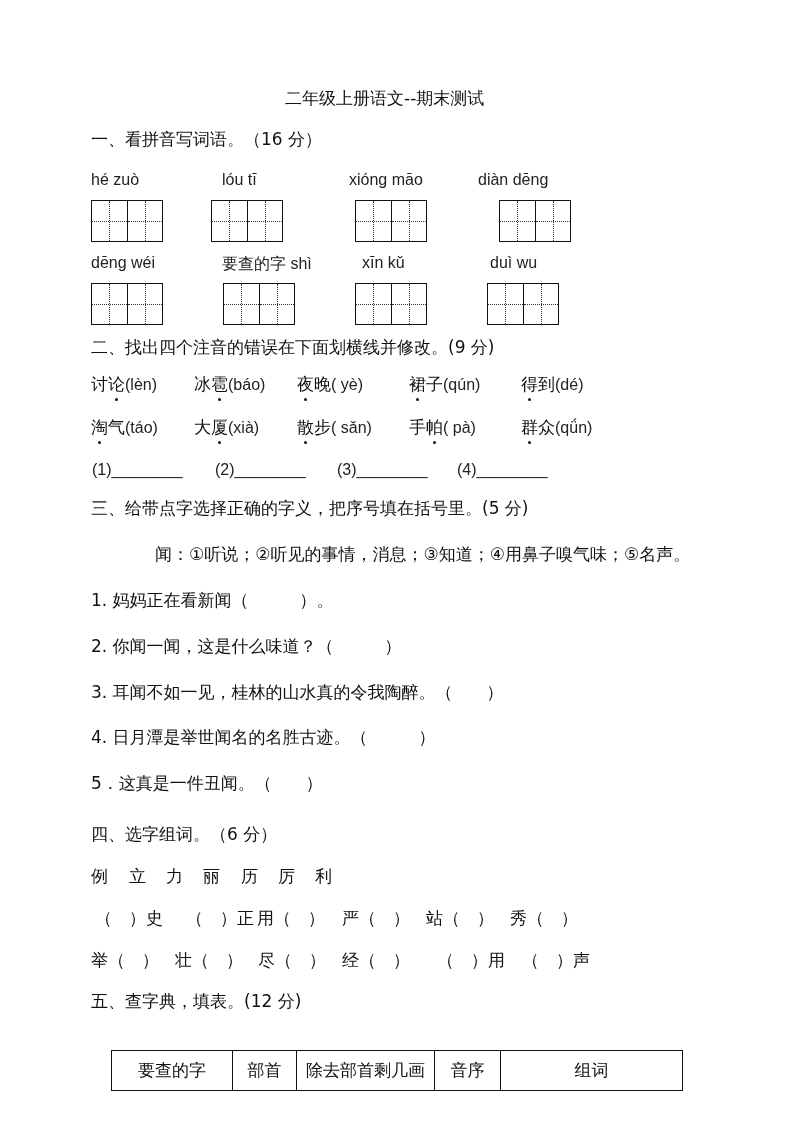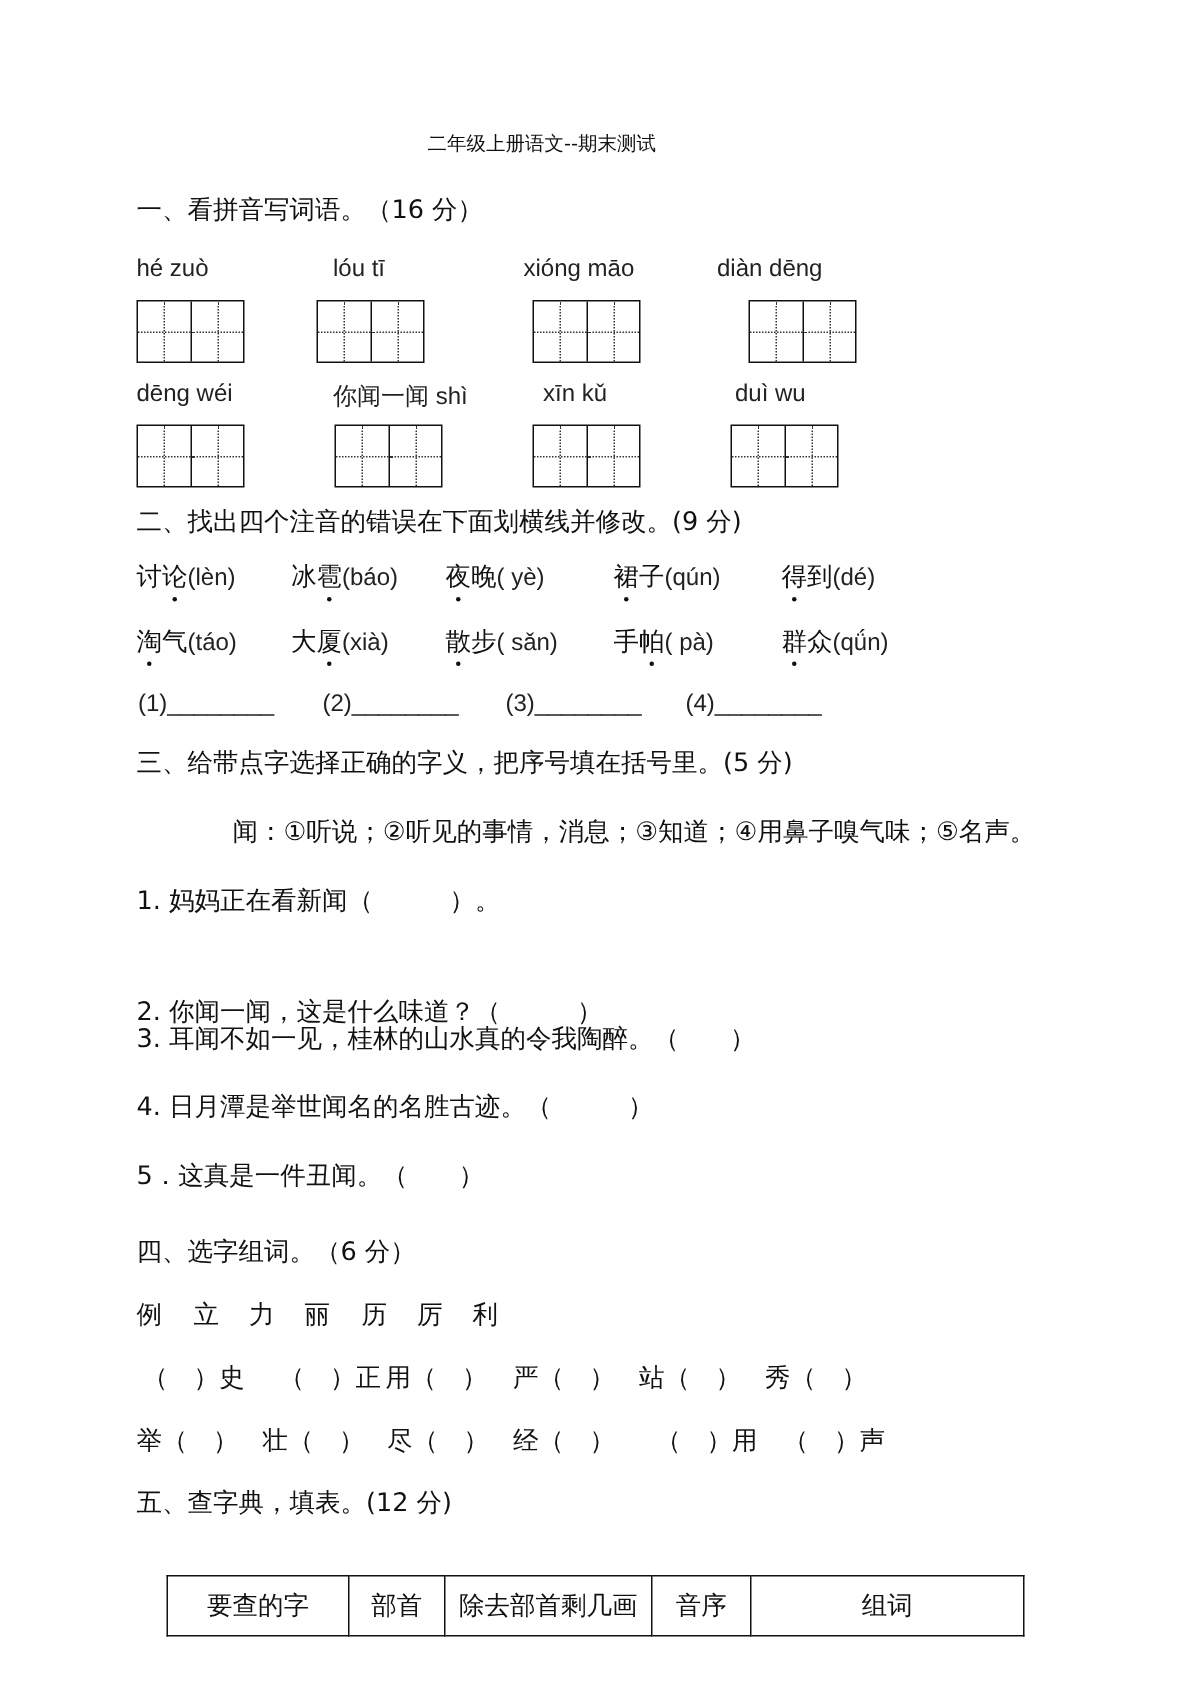--- a/index.html
+++ b/index.html
@@ -1,19 +1,19 @@
 <!DOCTYPE html>
 <html><head>
 <meta charset="utf-8">
 <style>
   html, body { margin:0; padding:0; background:#ffffff; }
   body { width:793px; height:1122px; position:relative; overflow:hidden;
          font-family: "DejaVu Sans", sans-serif; color:#111; }
   .abs { position:absolute; white-space:nowrap; }
-  .title { font-size:13px;text-align:center; }
+  .title { font-size:17px;text-align:center; }
   .h { font-size:17px; }
   .py { font-family: Liberation Sans, sans-serif; font-size:16px; color:#222; }
   .txt { font-size:17px; }
   .grid { position:absolute; height:42px; width:72px; border:1.5px solid #111; box-sizing:border-box; display:flex; }
   .cell { flex:1; position:relative; box-sizing:border-box; }
   .cell + .cell { border-left:1.5px solid #111; }
   .cell::before { content:""; position:absolute; left:50%; top:0; bottom:0; border-left:1px dotted #333; }
   .cell::after { content:""; position:absolute; top:50%; left:0; right:0; border-top:1px dotted #333; }
   .dot { position:relative; display:inline-block; }
   .dot::after { content:""; position:absolute; left:50%; bottom:-5px; width:3px; height:3px; margin-left:-1.5px; background:#111; border-radius:50%; }
@@ -43,21 +43,21 @@
 <div class="grid" style="left:355px; top:200px;">
     <div class="cell"></div>
     <div class="cell"></div>
   </div>
 <div class="grid" style="left:499px; top:200px;">
     <div class="cell"></div>
     <div class="cell"></div>
   </div>
 
 <div class="abs py" style="left:91px; top:254px;">dēng  wéi</div>
-<div class="abs py" style="left:222px; top:254px;">你闻一闻  shì</div>
+<div class="abs py" style="left:222px; top:254px;">要查的字  shì</div>
 <div class="abs py" style="left:362px; top:254px;">xīn  kǔ</div>
 <div class="abs py" style="left:490px; top:254px;">duì  wu</div>
 
 <div class="grid" style="left:91px; top:283px;">
     <div class="cell"></div>
     <div class="cell"></div>
   </div>
 <div class="grid" style="left:223px; top:283px;">
     <div class="cell"></div>
     <div class="cell"></div>
@@ -107,21 +107,21 @@
 
 <div class="abs py" style="left:92px; top:461px;">(1)________</div>
 <div class="abs py" style="left:215px; top:461px;">(2)________</div>
 <div class="abs py" style="left:337px; top:461px;">(3)________</div>
 <div class="abs py" style="left:457px; top:461px;">(4)________</div>
 
 <div class="abs h" style="left:91px; top:497px;">三、给带点字选择正确的字义，把序号填在括号里。(5 分)</div>
 <div class="abs txt" style="left:119px; top:543px;margin-left:36px;">闻：①听说；②听见的事情，消息；③知道；④用鼻子嗅气味；⑤名声。</div>
 
 <div class="abs txt" style="left:91px; top:589px;">1. 妈妈正在看新闻（　　　）。</div>
-<div class="abs txt" style="left:91px; top:635px;margin-top:28px;">2. 你闻一闻，这是什么味道？（　　　）</div>
+<div class="abs txt" style="left:91px; top:635px;">2. 你闻一闻，这是什么味道？（　　　）</div>
 <div class="abs txt" style="left:91px; top:681px;">3. 耳闻不如一见，桂林的山水真的令我陶醉。（　　）</div>
 <div class="abs txt" style="left:91px; top:726px;">4. 日月潭是举世闻名的名胜古迹。（　　　）</div>
 <div class="abs txt" style="left:91px; top:772px;">5．这真是一件丑闻。（　　）</div>
 
 <div class="abs h" style="left:91px; top:823px;">四、选字组词。（6 分）</div>
 
 <div class="abs txt" style="left:91px; top:865px;">例</div>
 <div class="abs txt" style="left:129px; top:865px;">立</div>
 <div class="abs txt" style="left:166px; top:865px;">力</div>
 <div class="abs txt" style="left:203px; top:865px;">丽</div>

